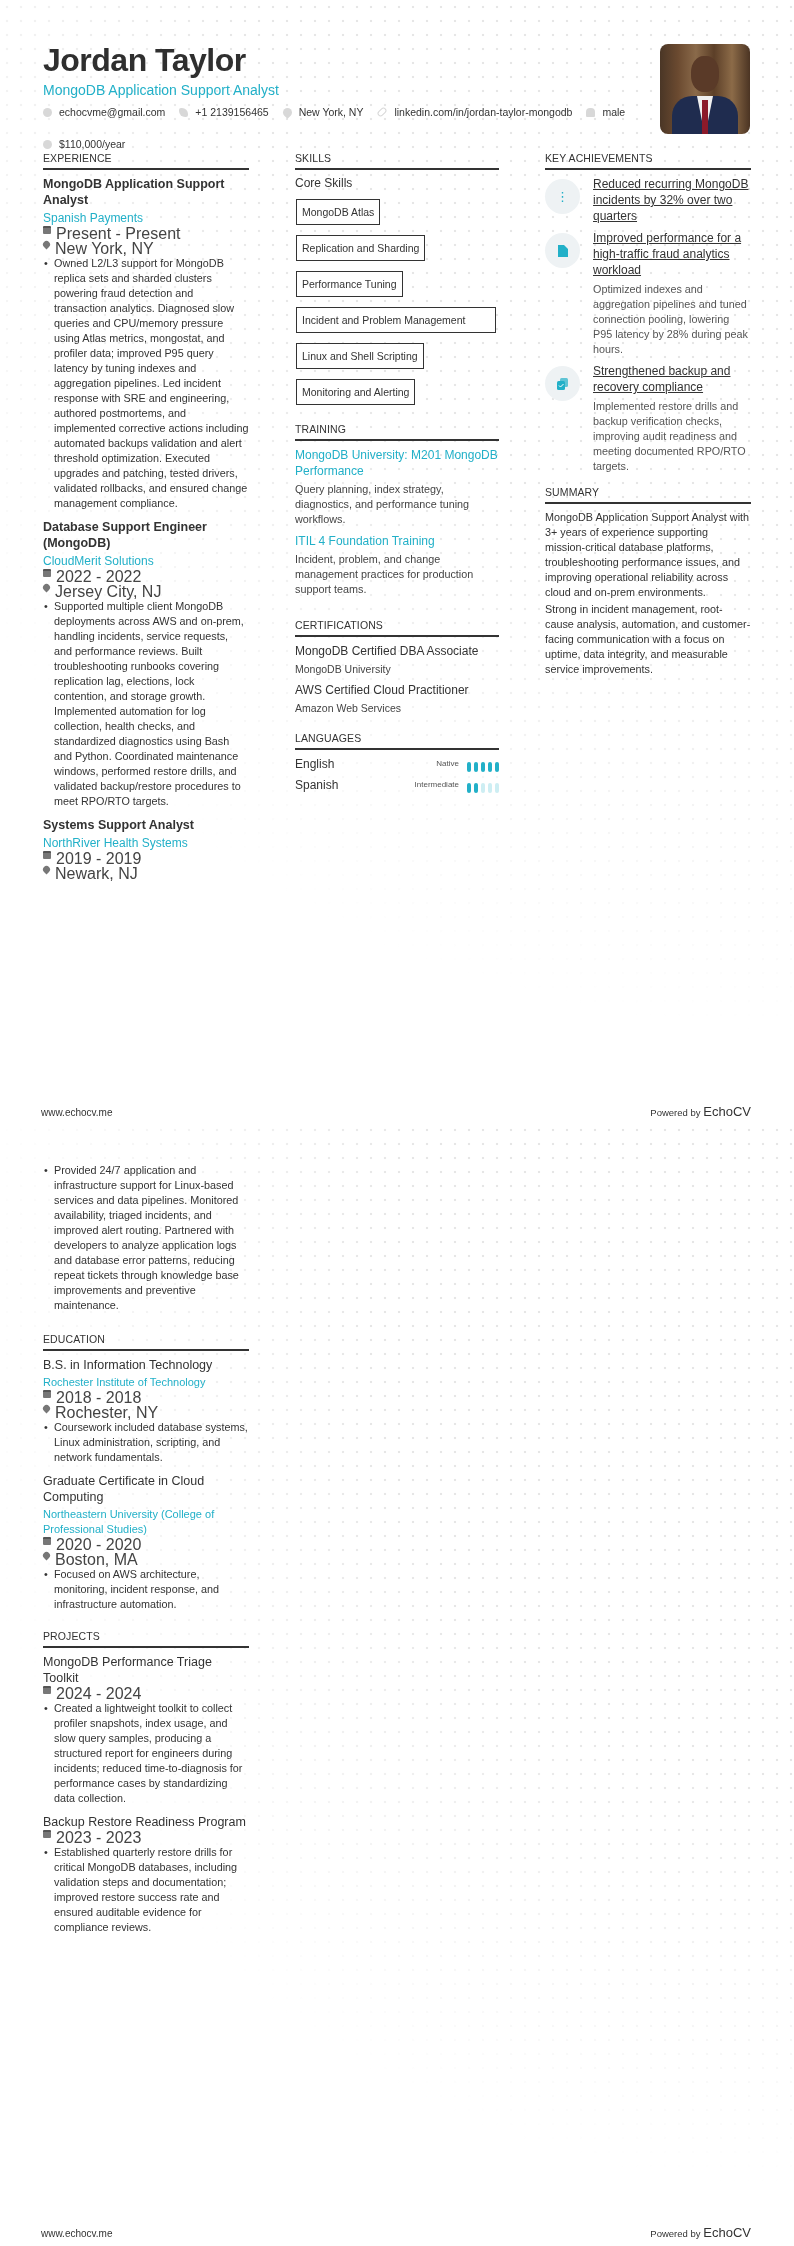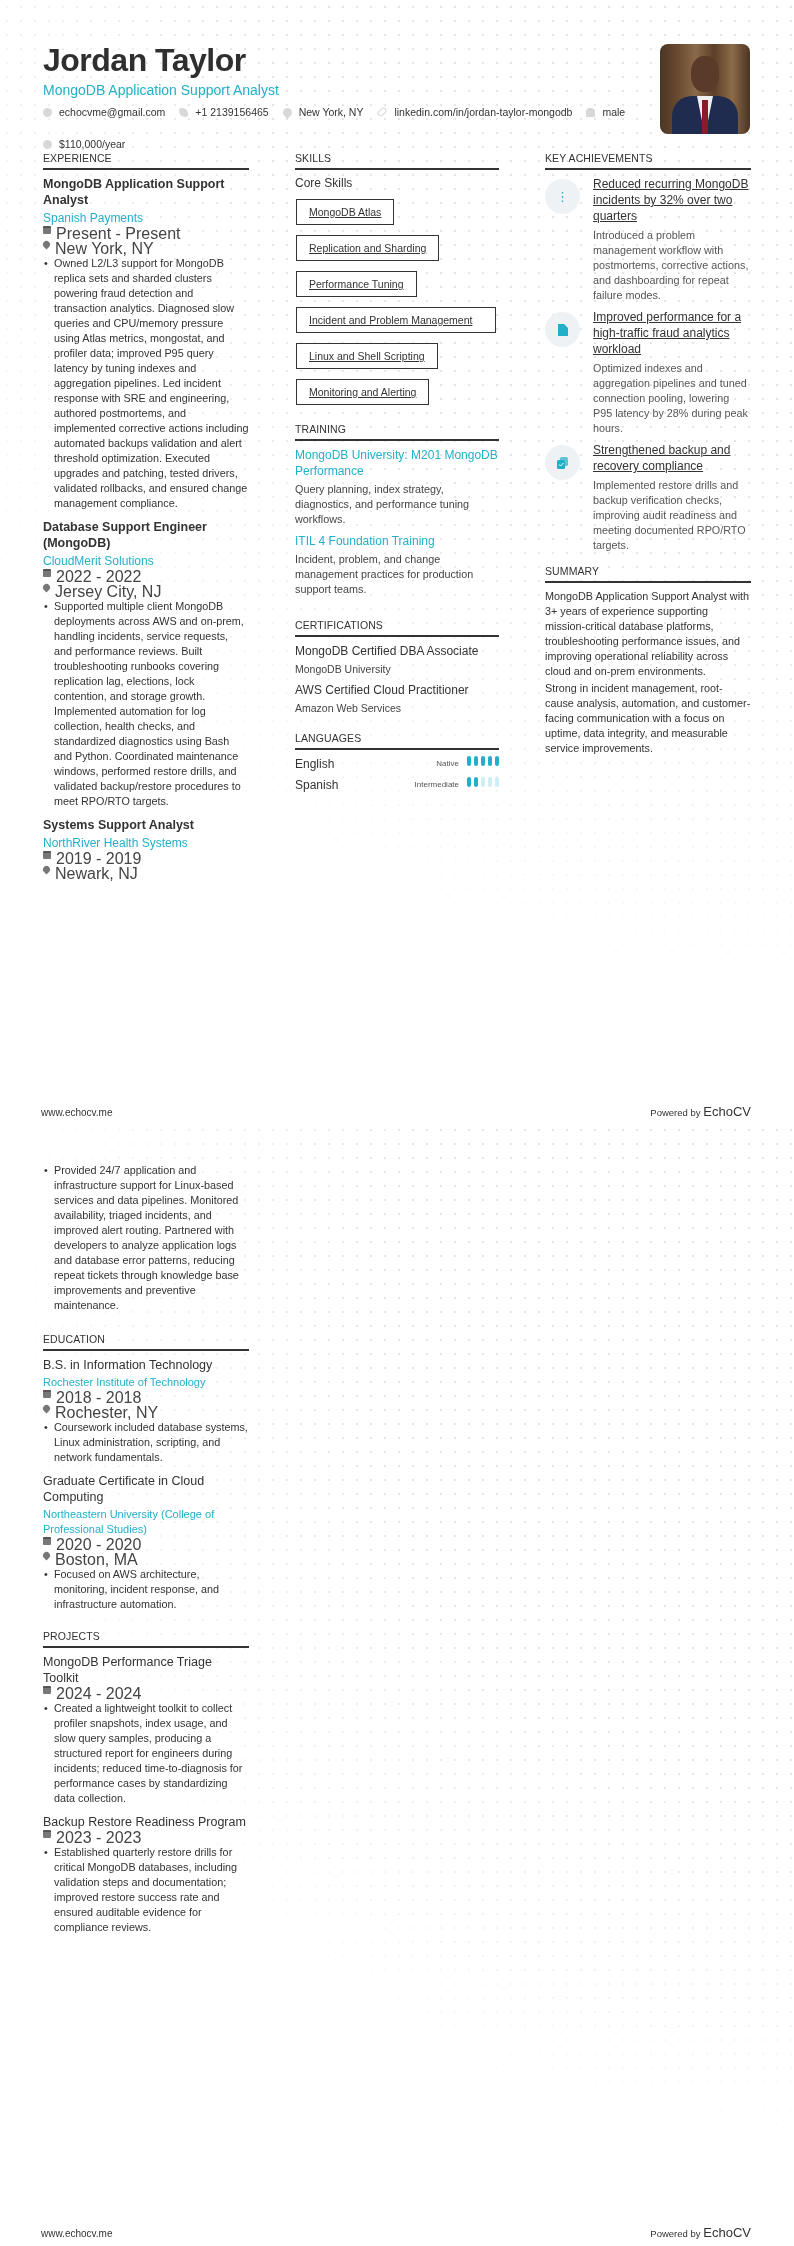--- a/index.html
+++ b/index.html
@@ -44,26 +44,26 @@
   .company.small { font-size: 11px; line-height: 15px; }
   .meta { font-size: 16px; color: #444; line-height: 15px; display: flex; align-items: flex-start; }
   .meta .mi { width: 8px; height: 8px; margin-right: 5px; background: #777; display: inline-block; }
   .meta .mi.cal { border-radius: 1px; border-top: 2px solid #555; }
   .meta .mi.pin { border-radius: 50% 50% 50% 0; transform: rotate(-45deg); width: 7px; height: 7px; }
   ul.bul { list-style: none; font-size: 10.8px; color: #333; line-height: 15px; }
   ul.bul li { position: relative; padding-left: 11px; }
   ul.bul li::before { content: "•"; position: absolute; left: 1px; top: 0; }
 
   .core { font-size: 12px; color: #333; margin: 2px 0 4px; line-height: 15px; }
-  .chip { display: inline-block; border: 1px solid #333; font-size: 10.5px; color: #333; padding: 5px 12px; margin: 4px 0 6px 1px; line-height: 14px; background: #fff; text-decoration: underline; }
+  .chip { display: inline-block; border: 1px solid #333; font-size: 10.5px; color: #333; padding: 5px 5px; margin: 4px 0 6px 1px; line-height: 14px; background: #fff; }
   .train-title { font-size: 12px; color: #22b0c8; line-height: 16px; margin-top: 2px; }
   .train-desc { font-size: 10.8px; color: #444; line-height: 15px; margin: 3px 0 6px; }
   .cert-name { font-size: 12px; color: #333; line-height: 16px; margin-top: 2px; }
   .cert-org { font-size: 10.5px; color: #444; line-height: 15px; margin: 3px 0 5px; }
-  .lang { display: flex; align-items: flex-start; font-size: 12px; color: #333; line-height: 16px; margin: 3px 0 5px; }
+  .lang { display: flex; align-items: flex-end; font-size: 12px; color: #333; line-height: 16px; margin: 3px 0 5px; }
   .lang .lname { flex: 1; }
   .lang .level { font-size: 8px; color: #555; margin-right: 8px; }
   .dots { display: flex; gap: 3px; }
   .dot { width: 4px; height: 10px; border-radius: 2px; background: #22b0c8; }
   .dot.off { background: #cdeef3; }
 
   .ach { display: flex; margin-bottom: 6px; }
   .ach-icon { width: 35px; height: 35px; border-radius: 50%; background: #eef2f4; flex: 0 0 35px; margin-right: 13px; display: flex; align-items: center; justify-content: center; color: #22b0c8; font-size: 13px; margin-top: 3px; }
   .ach-title { font-size: 12px; color: #333; line-height: 16px; text-decoration: underline; }
   .ach-desc { font-size: 10.8px; color: #555; line-height: 15px; margin-top: 4px; }
@@ -220,21 +220,20 @@
     </div>
   </div>
 
   <div class="col" style="left:545px; top:152px; width:206px;">
     <div class="sec-title">KEY ACHIEVEMENTS</div>
 
     <div class="ach">
       <div class="ach-icon">⋮</div>
       <div>
         <div class="ach-title">Reduced recurring MongoDB incidents by 32% over two quarters</div>
-        <div class="ach-desc">Introduced a problem management workflow with postmortems, corrective actions, and dashboarding for repeat failure modes.</div>
       </div>
     </div>
     <div class="ach">
       <div class="ach-icon">
         <svg width="10" height="12" viewBox="0 0 10 12">
             <path d="M0 0h6l4 4v8H0z" fill="#22b0c8"></path>
           </svg>
       </div>
       <div>
         <div class="ach-title">Improved performance for a high-traffic fraud analytics workload</div>

